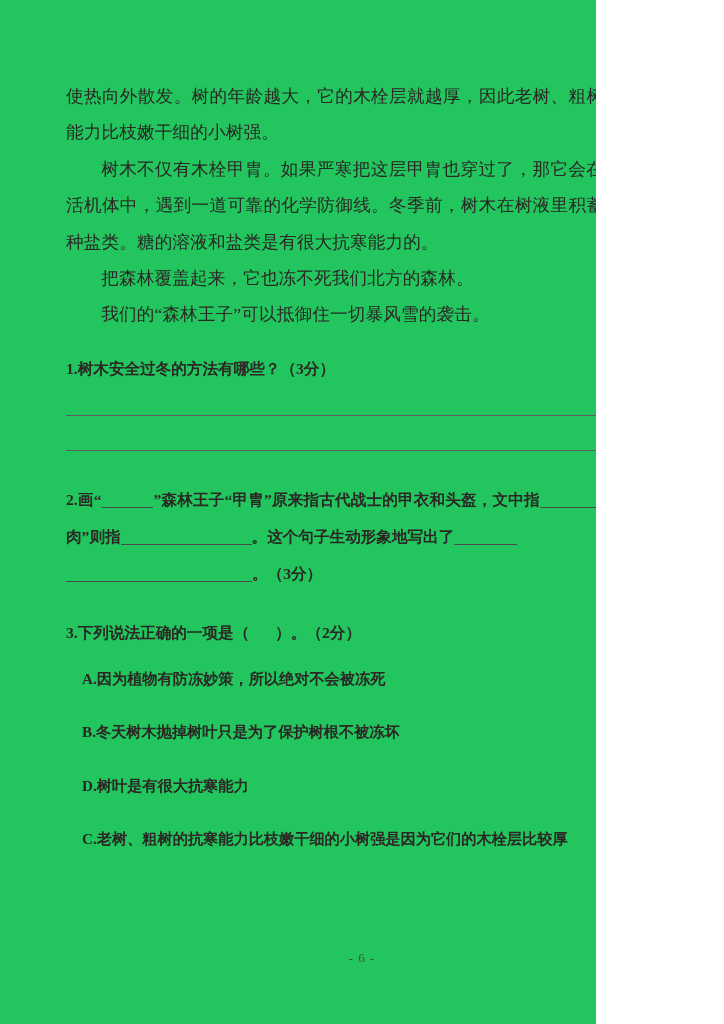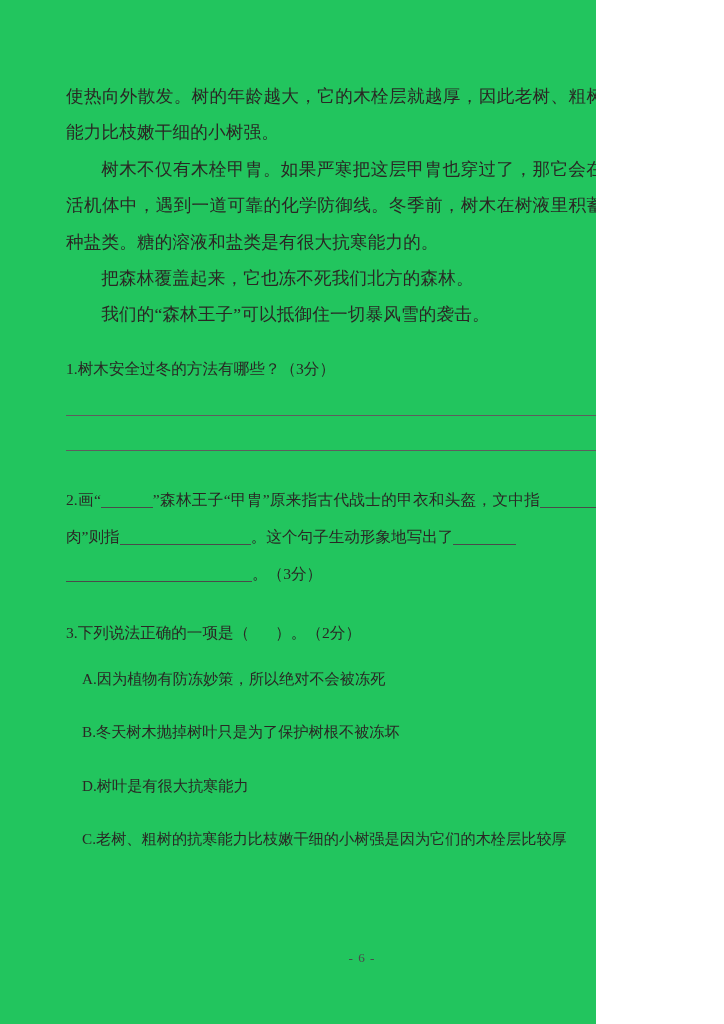--- a/index.html
+++ b/index.html
@@ -50,20 +50,21 @@
   }
 
   
   .questions {
     margin-top: 17px;
     font-size: 15.6px;
     line-height: 37px;
     color: #2a2724;
     text-align: justify;
     text-justify: inter-ideograph;
+    font-weight: bold;
   }
 
   .q {
     margin: 0;
   }
 
   .q-stem {
     margin: 0;
   }
 

